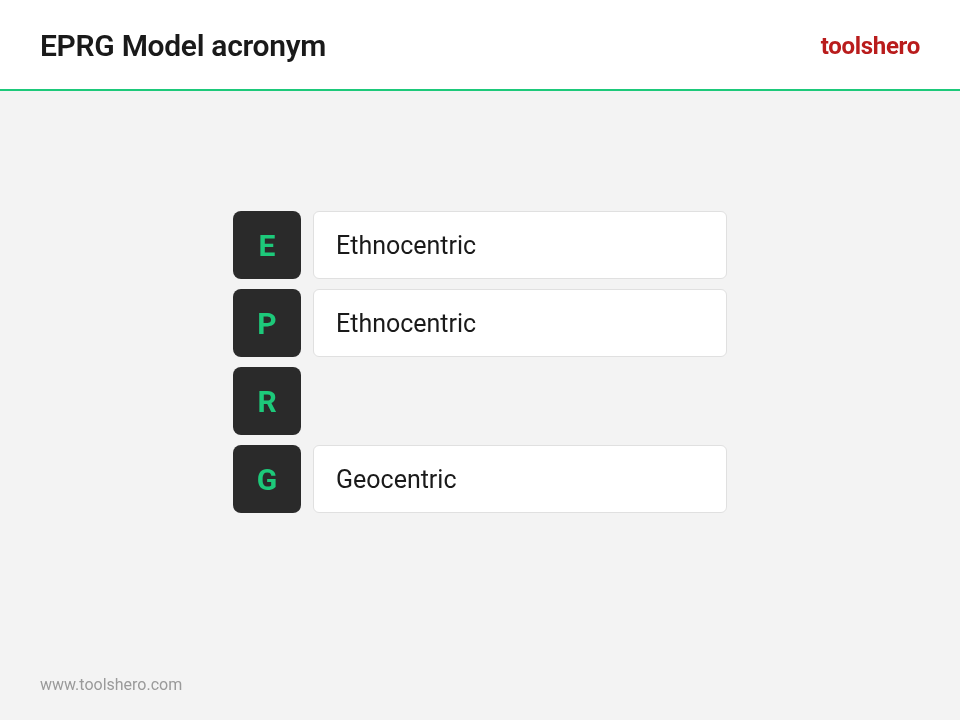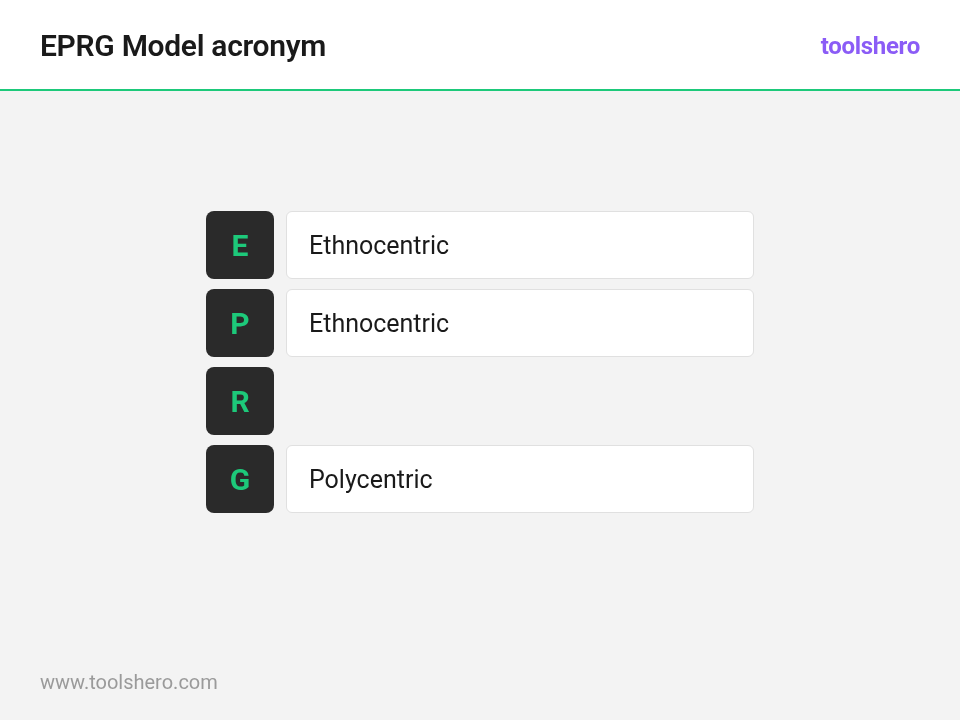--- a/index.html
+++ b/index.html
@@ -24,21 +24,21 @@
     }
     .title {
       font-size: 30px;
       font-weight: 600;
       color: #1a1a1a;
       letter-spacing: -0.3px;
     }
     .brand {
       font-size: 24px;
       font-weight: 700;
-      color: #8b5cf6;
+      color: #b91c1c;
       letter-spacing: -0.3px;
     }
     .divider {
       height: 2px;
       background: #1dc97a;
       width: 100%;
     }
     .content {
       padding: 120px 0 0 0;
       display: flex;
@@ -60,37 +60,37 @@
       background: #2a2a2a;
       border-radius: 8px;
       display: flex;
       align-items: center;
       justify-content: center;
       font-size: 30px;
       font-weight: 700;
       color: #1dc97a;
     }
     .label-box {
-      width: 468px;
+      width: 414px;
       height: 68px;
       background: #ffffff;
       border: 1px solid #e0e0e0;
       border-radius: 6px;
       display: flex;
       align-items: center;
       padding: 0 22px;
       font-size: 25px;
       font-weight: 400;
       color: #1a1a1a;
     }
     .footer {
       position: absolute;
       bottom: 26px;
       left: 40px;
-      font-size: 20px;
+      font-size: 16px;
       color: #9a9a9a;
       font-weight: 400;
     }
   </style>
 </head>
 <body>
 
 <div class="header">
   <div class="title">EPRG Model acronym</div>
   <div class="brand">toolshero</div>
@@ -110,19 +110,19 @@
       <div class="letter-box">P</div>
       <div class="label-box">Ethnocentric</div>
     </div>
 
     <div class="acronym-row">
       <div class="letter-box">R</div>
     </div>
 
     <div class="acronym-row">
       <div class="letter-box">G</div>
-      <div class="label-box">Polycentric</div>
+      <div class="label-box">Geocentric</div>
     </div>
 
   </div>
 </div>
 
 <div class="footer">www.toolshero.com</div>
 
 </body></html>

